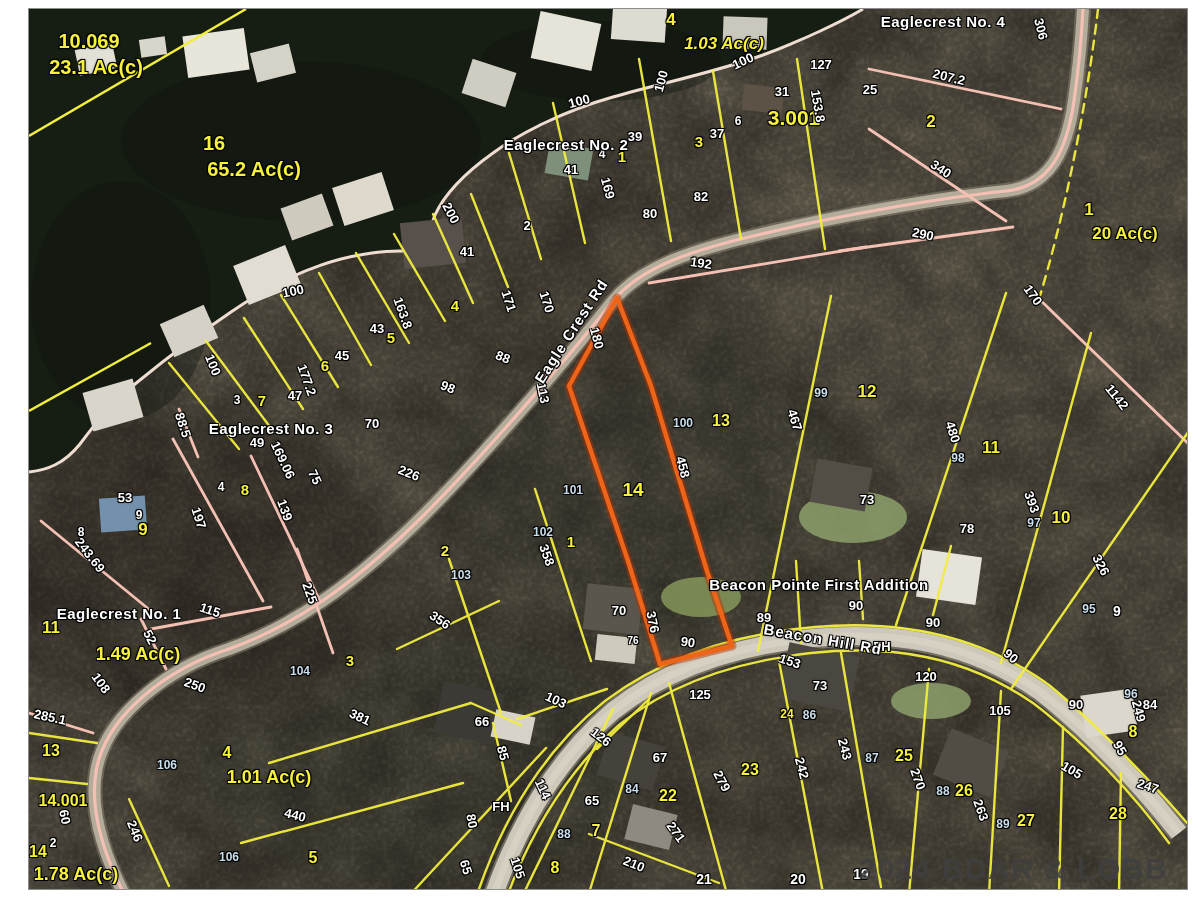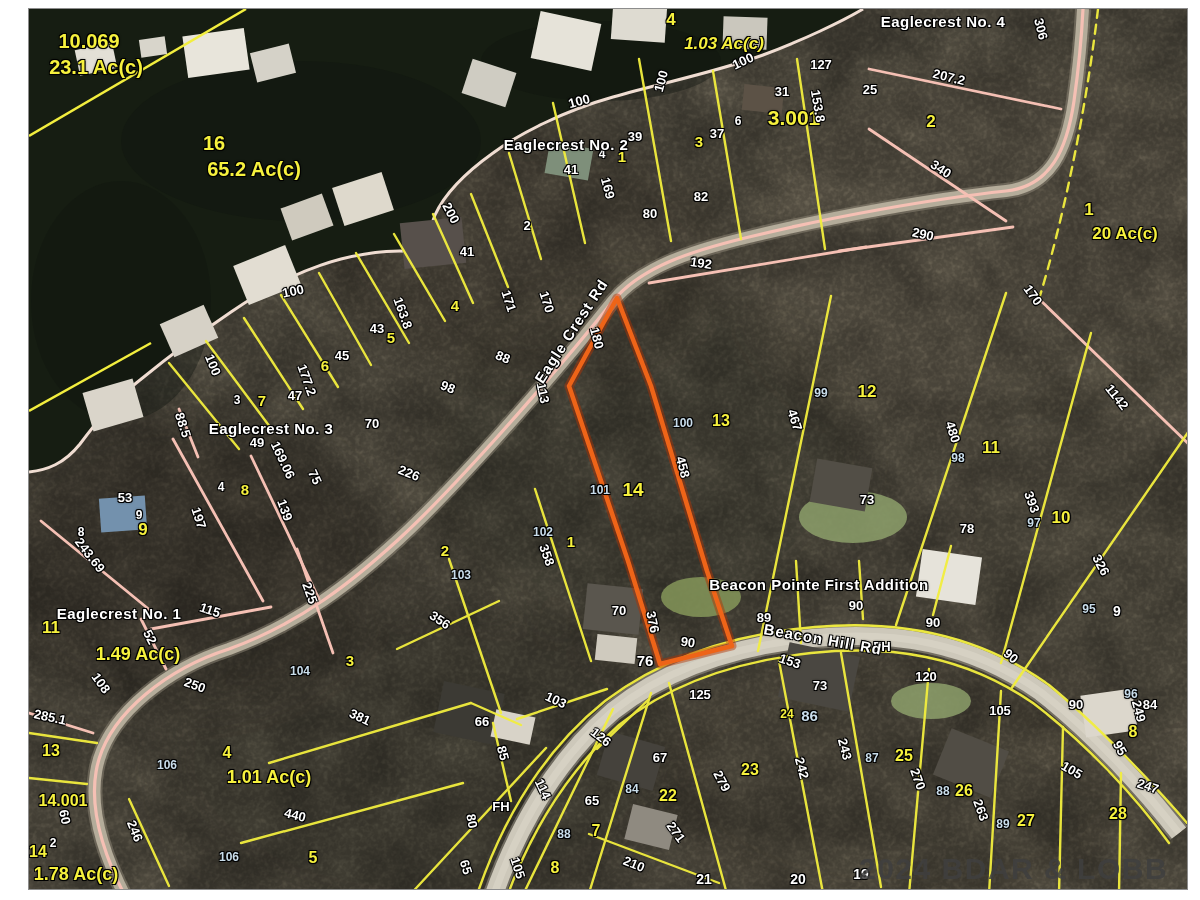--- a/index.html
+++ b/index.html
@@ -284,53 +284,53 @@
         <div class="lbl c-y" style="left: 349px; top: 659px; font-size: 15px; transform: translate(-50%, -50%) rotate(0deg);">3</div>
         <div class="lbl c-w" style="left: 294px; top: 814px; font-size: 13px; transform: translate(-50%, -50%) rotate(14deg);">440</div>
         <div class="lbl c-w" style="left: 359px; top: 716px; font-size: 13px; transform: translate(-50%, -50%) rotate(25deg);">381</div>
         <div class="lbl c-y" style="left: 312px; top: 857px; font-size: 16px; transform: translate(-50%, -50%) rotate(0deg);">5</div>
         <div class="lbl c-y" style="left: 444px; top: 549px; font-size: 15px; transform: translate(-50%, -50%) rotate(0deg);">2</div>
         <div class="lbl c-b" style="left: 460px; top: 574px; font-size: 12px; transform: translate(-50%, -50%) rotate(0deg);">103</div>
         <div class="lbl c-w" style="left: 439px; top: 619px; font-size: 13px; transform: translate(-50%, -50%) rotate(33deg);">356</div>
         <div class="lbl c-b" style="left: 542px; top: 531px; font-size: 12px; transform: translate(-50%, -50%) rotate(0deg);">102</div>
         <div class="lbl c-y" style="left: 570px; top: 540px; font-size: 15px; transform: translate(-50%, -50%) rotate(0deg);">1</div>
         <div class="lbl c-w" style="left: 546px; top: 554px; font-size: 13px; transform: translate(-50%, -50%) rotate(70deg);">358</div>
-        <div class="lbl c-b" style="left: 599px; top: 489px; font-size: 12px; transform: translate(-50%, -50%) rotate(0deg);">101</div>
+        <div class="lbl c-b" style="left: 572px; top: 489px; font-size: 12px; transform: translate(-50%, -50%) rotate(0deg);">101</div>
         <div class="lbl c-y" style="left: 632px; top: 488px; font-size: 19px; transform: translate(-50%, -50%) rotate(0deg);">14</div>
         <div class="lbl c-b" style="left: 682px; top: 422px; font-size: 12px; transform: translate(-50%, -50%) rotate(0deg);">100</div>
         <div class="lbl c-y" style="left: 720px; top: 420px; font-size: 16px; transform: translate(-50%, -50%) rotate(0deg);">13</div>
         <div class="lbl c-w" style="left: 682px; top: 466px; font-size: 13px; transform: translate(-50%, -50%) rotate(75deg);">458</div>
         <div class="lbl c-w" style="left: 794px; top: 419px; font-size: 13px; transform: translate(-50%, -50%) rotate(72deg);">467</div>
         <div class="lbl c-b" style="left: 820px; top: 392px; font-size: 12px; transform: translate(-50%, -50%) rotate(0deg);">99</div>
         <div class="lbl c-y" style="left: 866px; top: 390px; font-size: 17px; transform: translate(-50%, -50%) rotate(0deg);">12</div>
         <div class="lbl c-w" style="left: 952px; top: 431px; font-size: 13px; transform: translate(-50%, -50%) rotate(72deg);">480</div>
         <div class="lbl c-b" style="left: 957px; top: 457px; font-size: 12px; transform: translate(-50%, -50%) rotate(0deg);">98</div>
         <div class="lbl c-y" style="left: 990px; top: 446px; font-size: 17px; transform: translate(-50%, -50%) rotate(0deg);">11</div>
         <div class="lbl c-w" style="left: 866px; top: 498px; font-size: 13px; transform: translate(-50%, -50%) rotate(0deg);">73</div>
         <div class="lbl c-w" style="left: 966px; top: 527px; font-size: 13px; transform: translate(-50%, -50%) rotate(0deg);">78</div>
         <div class="lbl c-w" style="left: 1031px; top: 501px; font-size: 13px; transform: translate(-50%, -50%) rotate(70deg);">393</div>
         <div class="lbl c-b" style="left: 1033px; top: 522px; font-size: 12px; transform: translate(-50%, -50%) rotate(0deg);">97</div>
         <div class="lbl c-y" style="left: 1060px; top: 516px; font-size: 17px; transform: translate(-50%, -50%) rotate(0deg);">10</div>
         <div class="lbl c-w" style="left: 1116px; top: 396px; font-size: 13px; transform: translate(-50%, -50%) rotate(52deg);">1142</div>
         <div class="lbl c-w" style="left: 1100px; top: 564px; font-size: 13px; transform: translate(-50%, -50%) rotate(62deg);">326</div>
         <div class="lbl c-w" style="left: 687px; top: 641px; font-size: 13px; transform: translate(-50%, -50%) rotate(8deg);">90</div>
         <div class="lbl c-w" style="left: 618px; top: 609px; font-size: 13px; transform: translate(-50%, -50%) rotate(0deg);">70</div>
         <div class="lbl c-w" style="left: 652px; top: 621px; font-size: 13px; transform: translate(-50%, -50%) rotate(78deg);">376</div>
-        <div class="lbl c-w" style="left: 632px; top: 659px; font-size: 15px; transform: translate(-50%, -50%) rotate(0deg); margin-left: 12px;">76</div>
+        <div class="lbl c-w" style="left: 632px; top: 640px; font-size: 10px; transform: translate(-50%, -50%) rotate(0deg);">76</div>
         <div class="lbl c-w" style="left: 763px; top: 616px; font-size: 13px; transform: translate(-50%, -50%) rotate(0deg);">89</div>
         <div class="lbl c-w" style="left: 855px; top: 604px; font-size: 13px; transform: translate(-50%, -50%) rotate(0deg);">90</div>
         <div class="lbl c-w" style="left: 932px; top: 621px; font-size: 13px; transform: translate(-50%, -50%) rotate(0deg);">90</div>
         <div class="lbl c-w" style="left: 1010px; top: 655px; font-size: 13px; transform: translate(-50%, -50%) rotate(40deg);">90</div>
         <div class="lbl c-w" style="left: 1075px; top: 703px; font-size: 13px; transform: translate(-50%, -50%) rotate(0deg);">90</div>
         <div class="lbl c-w" style="left: 881px; top: 645px; font-size: 13px; transform: translate(-50%, -50%) rotate(0deg);">FH</div>
         <div class="lbl c-w" style="left: 500px; top: 805px; font-size: 13px; transform: translate(-50%, -50%) rotate(0deg);">FH</div>
         <div class="lbl c-w" style="left: 789px; top: 660px; font-size: 13px; transform: translate(-50%, -50%) rotate(18deg);">153</div>
         <div class="lbl c-w" style="left: 819px; top: 684px; font-size: 13px; transform: translate(-50%, -50%) rotate(0deg);">73</div>
         <div class="lbl c-y" style="left: 786px; top: 713px; font-size: 12px; transform: translate(-50%, -50%) rotate(0deg);">24</div>
-        <div class="lbl c-b" style="left: 791px; top: 714px; font-size: 15px; transform: translate(-50%, -50%) rotate(0deg); padding-left: 35px;">86</div>
+        <div class="lbl c-b" style="left: 791px; top: 714px; font-size: 12px; transform: translate(-50%, -50%) rotate(0deg); padding-left: 35px;">86</div>
         <div class="lbl c-w" style="left: 699px; top: 693px; font-size: 13px; transform: translate(-50%, -50%) rotate(0deg);">125</div>
         <div class="lbl c-w" style="left: 600px; top: 736px; font-size: 13px; transform: translate(-50%, -50%) rotate(38deg);">126</div>
         <div class="lbl c-w" style="left: 659px; top: 756px; font-size: 13px; transform: translate(-50%, -50%) rotate(0deg);">67</div>
         <div class="lbl c-b" style="left: 631px; top: 788px; font-size: 12px; transform: translate(-50%, -50%) rotate(0deg);">84</div>
         <div class="lbl c-y" style="left: 667px; top: 795px; font-size: 16px; transform: translate(-50%, -50%) rotate(0deg);">22</div>
         <div class="lbl c-y" style="left: 749px; top: 769px; font-size: 16px; transform: translate(-50%, -50%) rotate(0deg);">23</div>
         <div class="lbl c-w" style="left: 721px; top: 780px; font-size: 13px; transform: translate(-50%, -50%) rotate(62deg);">279</div>
         <div class="lbl c-w" style="left: 801px; top: 767px; font-size: 13px; transform: translate(-50%, -50%) rotate(75deg);">242</div>
         <div class="lbl c-w" style="left: 844px; top: 748px; font-size: 13px; transform: translate(-50%, -50%) rotate(75deg);">243</div>
         <div class="lbl c-b" style="left: 871px; top: 757px; font-size: 12px; transform: translate(-50%, -50%) rotate(0deg);">87</div>

